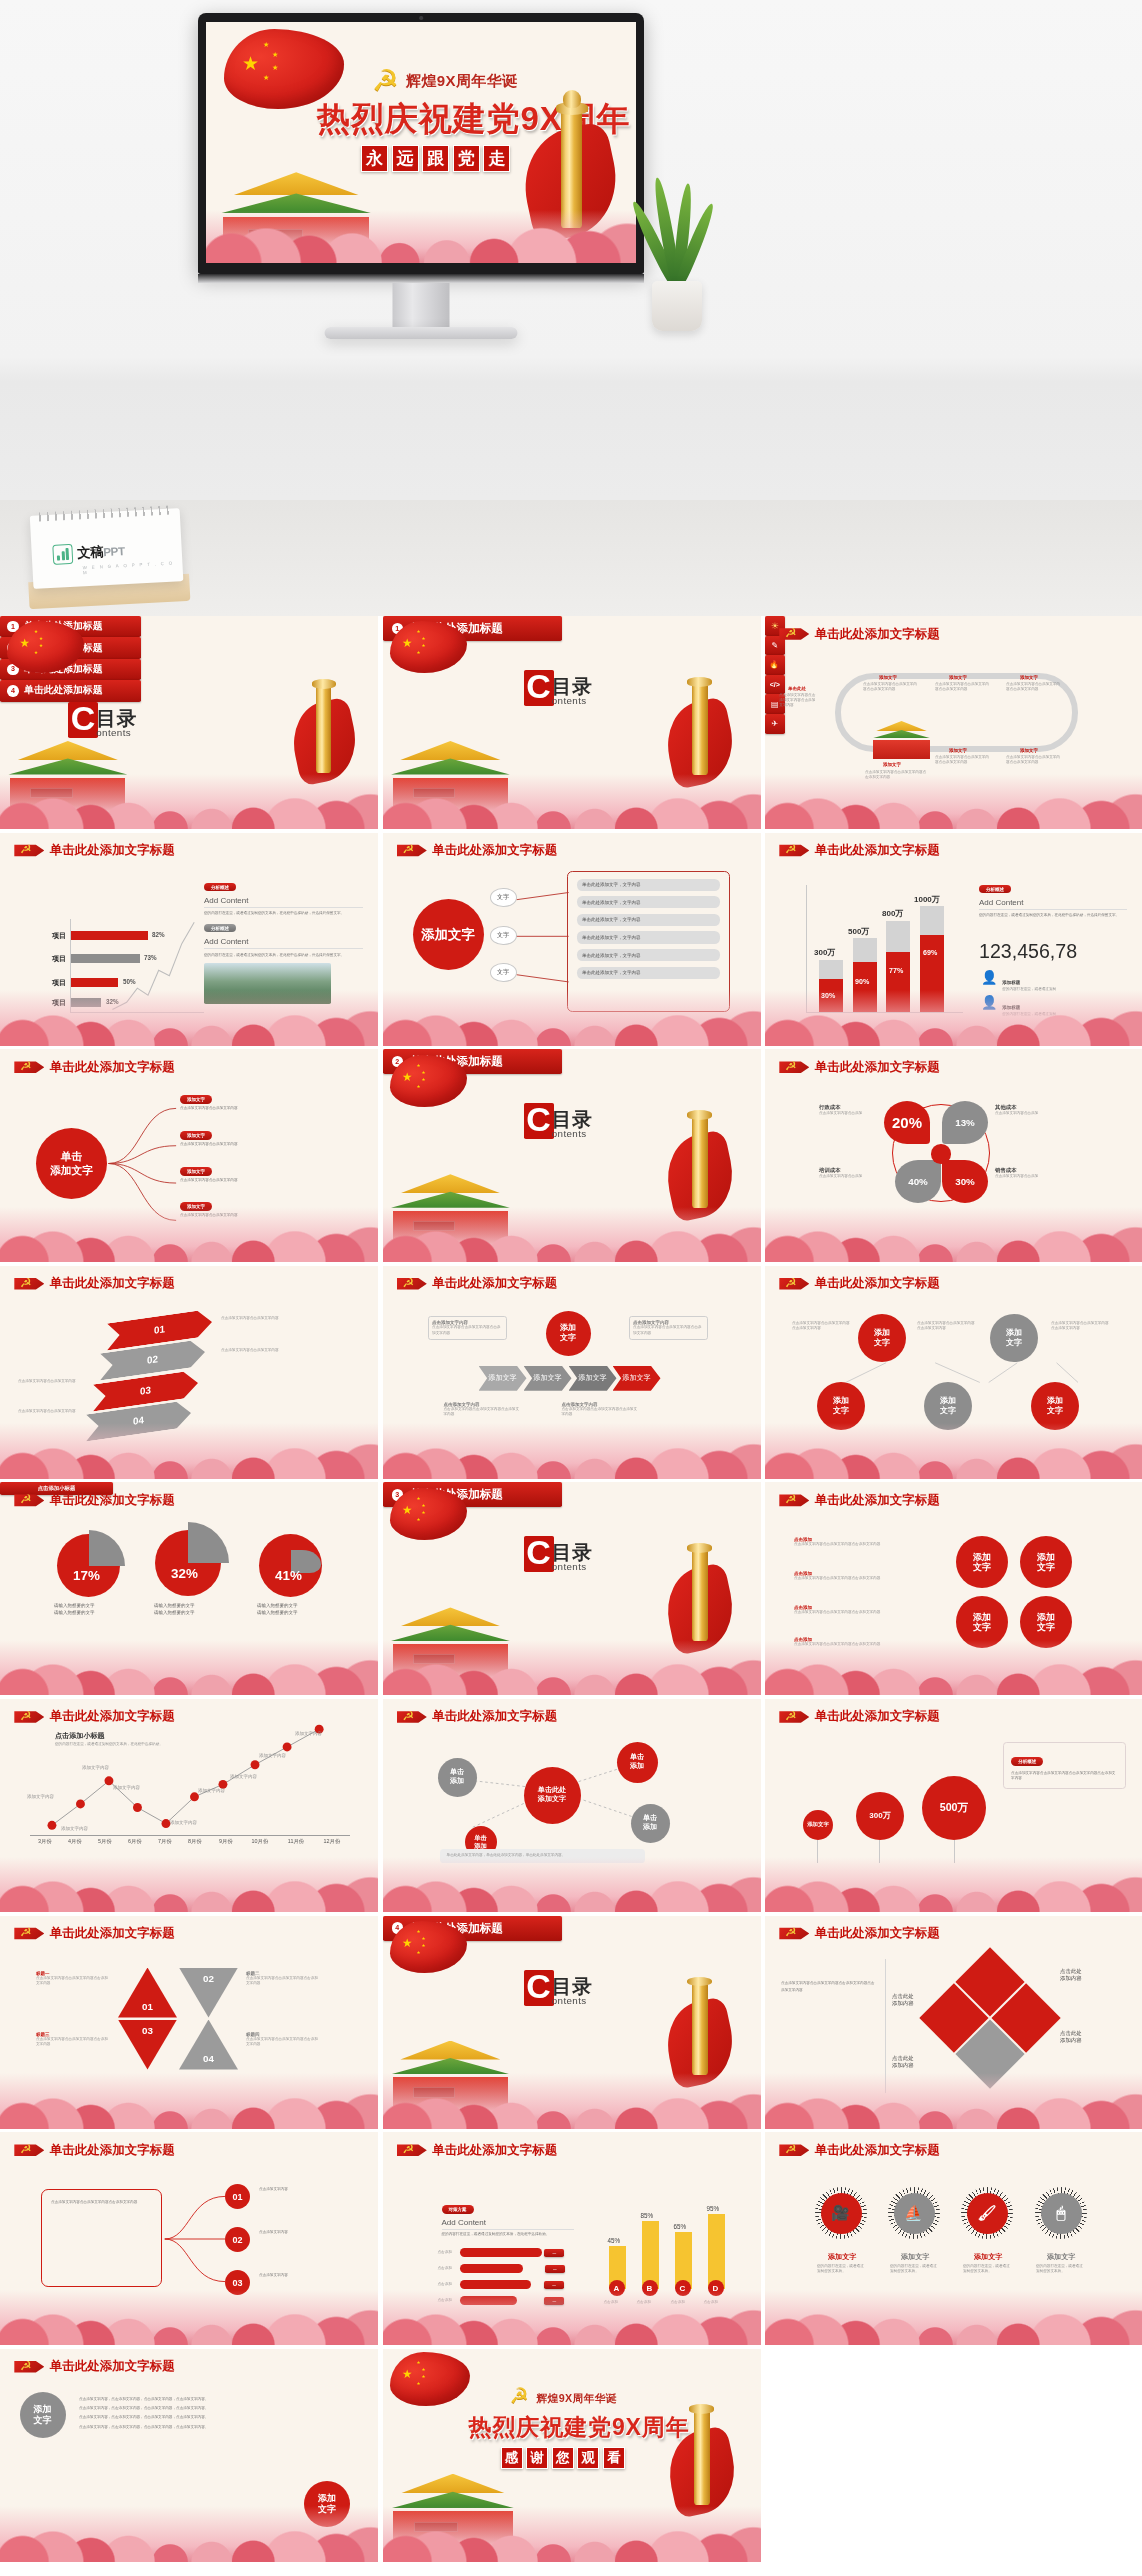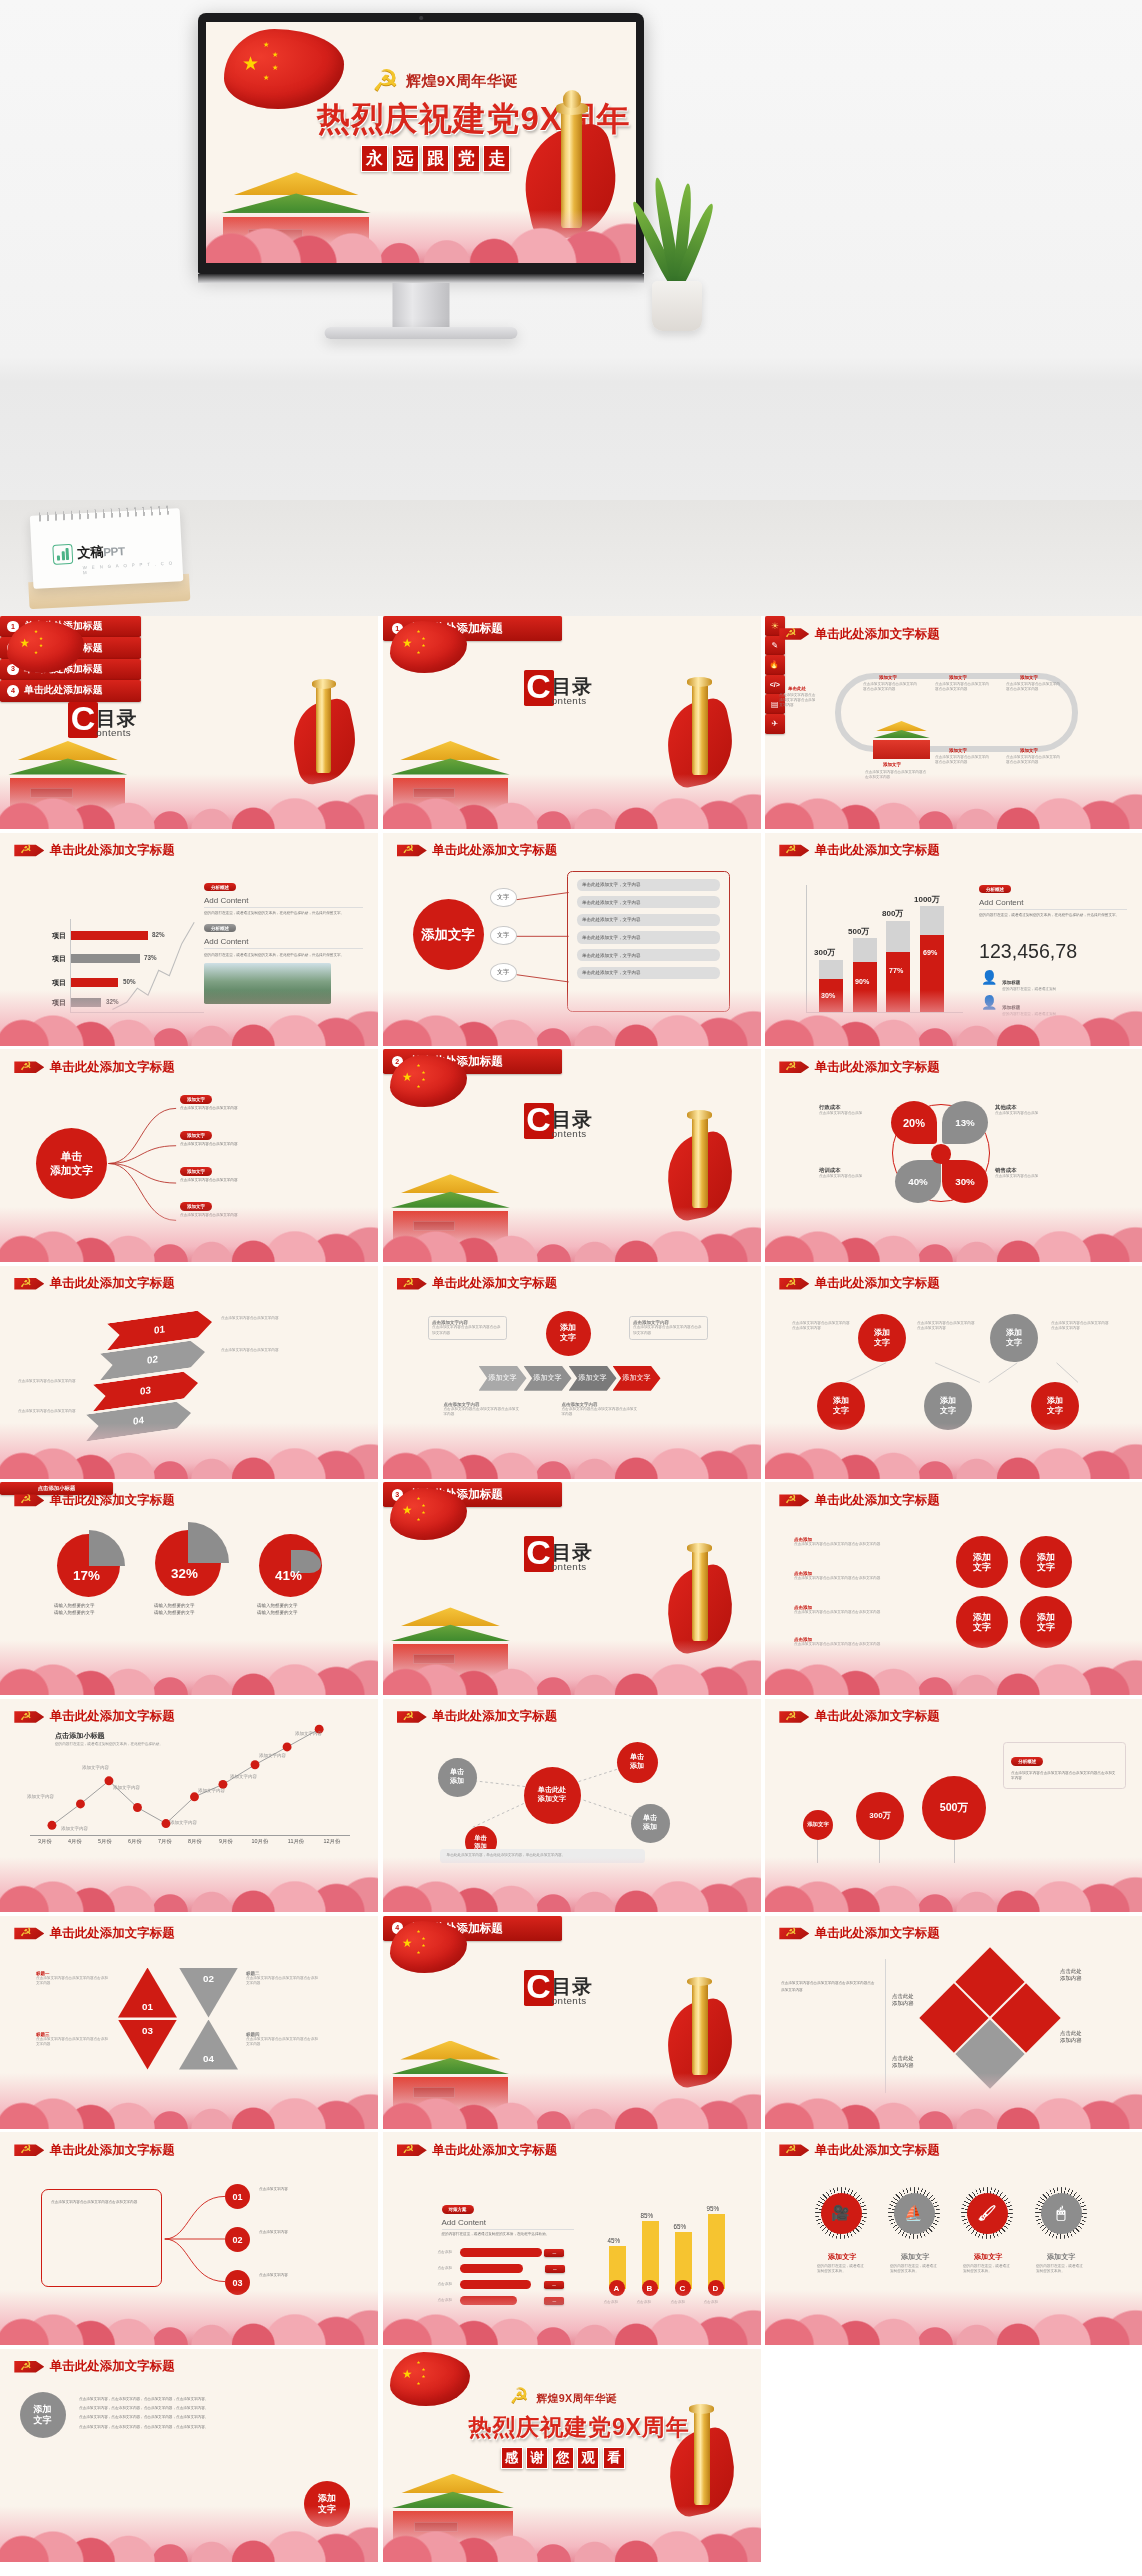--- a/index.html
+++ b/index.html
@@ -638,21 +638,21 @@
   </div>
 
   <div class="thumb">
     <div class="slide-head">
       <span class="emblem">
           <span class="sc">☭</span>
         </span>
       <span class="ht">单击此处添加文字标题</span>
     </div>
     <div style="position:absolute;left:127px;top:55px;width:98px;height:98px;border:0.9px solid #cf1b13;border-radius:50%;"></div>
-    <div class="circ c-red" style="position:absolute;left:126px;top:52px;width:46px;height:43px;border-radius:60% 60% 10% 60%;font-size:11px;">20%</div>
+    <div class="circ c-red" style="position:absolute;left:119px;top:52px;width:46px;height:43px;border-radius:60% 60% 10% 60%;font-size:15px;">20%</div>
     <div class="circ c-gray" style="position:absolute;left:177px;top:52px;width:46px;height:43px;border-radius:60% 60% 60% 10%;font-size:9.8px;">13%</div>
     <div class="circ c-gray" style="position:absolute;left:130px;top:111px;width:46px;height:43px;border-radius:60% 10% 60% 60%;font-size:9.8px;">40%</div>
     <div class="circ c-red" style="position:absolute;left:177px;top:111px;width:46px;height:43px;border-radius:10% 60% 60% 60%;font-size:9.8px;">30%</div>
     <div class="circ c-red" style="position:absolute;left:166px;top:95px;width:19.6px;height:19.6px;"></div>
 
     <div style="position:absolute;left:54px;top:55px;width:71px;">
       <div class="lbl-gray" style="color:#444;font-size:5.4px;">行政成本</div>
       <div class="micro">点击添加文字内容点击添加</div>
     </div>
     <div style="position:absolute;left:230px;top:55px;width:71px;">

